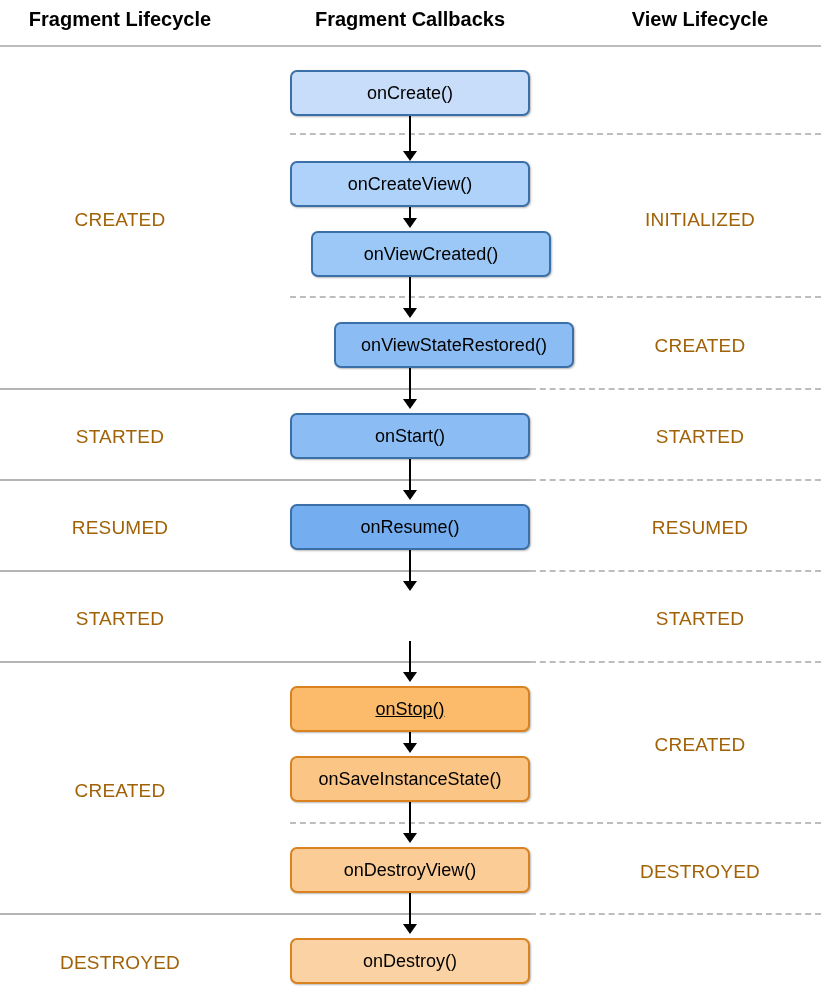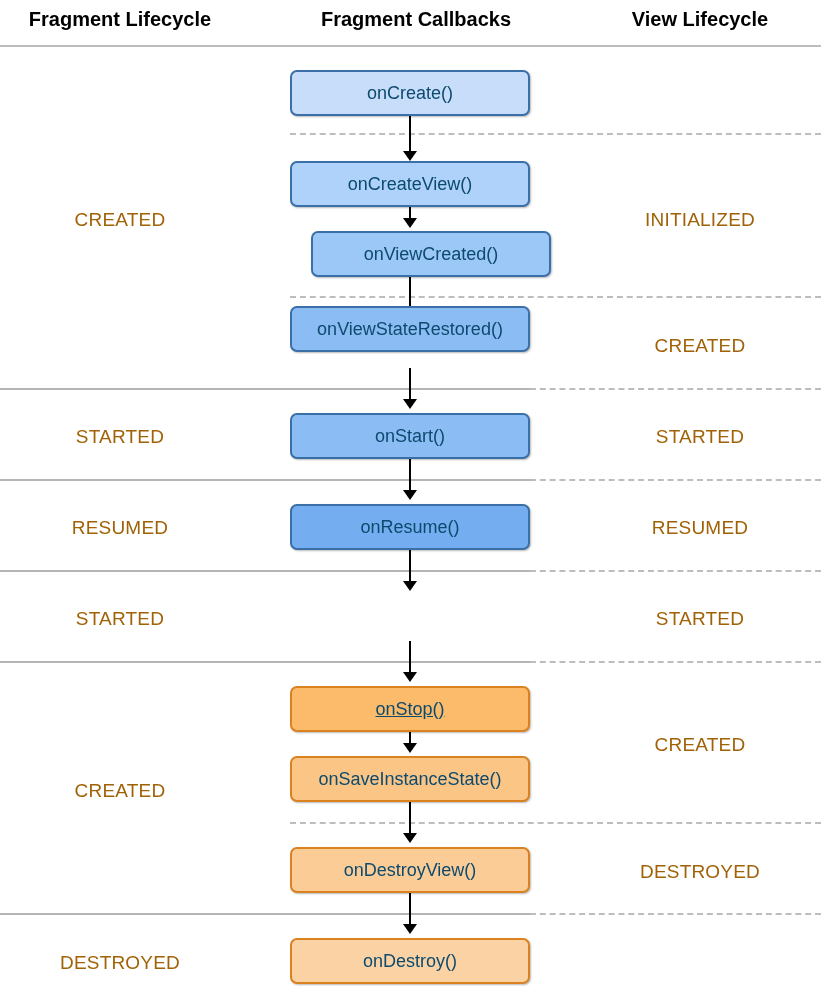--- a/index.html
+++ b/index.html
@@ -28,21 +28,21 @@
   .col-header {
     position: absolute;
     top: 8px;
     font-size: 20px;
     font-weight: bold;
     color: #000000;
     text-align: center;
     white-space: nowrap;
   }
   .ch-fragment   { left: 0px;   width: 240px; }
-  .ch-callbacks  { left: 296px; width: 240px; }
+  .ch-callbacks  { left: 290px; width: 240px; }
   .ch-view       { left: 580px; width: 240px; }
 
   .header-rule {
     position: absolute;
     left: 0; top: 45px;
     width: 821px; height: 2px;
     background: #bdbdbd;
   }
 
   
@@ -84,21 +84,21 @@
     position: absolute;
     left: 290px;
     width: 240px;
     height: 46px;
     box-sizing: border-box;
     border-radius: 7px;
     display: flex;
     align-items: center;
     justify-content: center;
     font-size: 18px;
-    color: #0c4a6e;
+    color: #000000;
     white-space: nowrap;
     box-shadow: 1px 1px 2px rgba(0,0,0,0.28);
   }
 
   
   .arrow {
     position: absolute;
     left: 409px;
     width: 2px;
     background: #000000;
@@ -185,21 +185,21 @@
   <div class="state-label state-right" style="top:335px;">CREATED</div>
   <div class="state-label state-right" style="top:426px;">STARTED</div>
   <div class="state-label state-right" style="top:517px;">RESUMED</div>
   <div class="state-label state-right" style="top:608px;">STARTED</div>
   <div class="state-label state-right" style="top:734px;">CREATED</div>
   <div class="state-label state-right" style="top:861px;">DESTROYED</div>
 
   <div class="cb-box" style="top: 70px; background: rgb(199, 221, 250); border: 2px solid rgb(59, 111, 168);">onCreate()</div>
   <div class="cb-box" style="top: 161px; background: rgb(174, 210, 250); border: 2px solid rgb(59, 111, 168);">onCreateView()</div>
   <div class="cb-box" style="top: 231px; background: rgb(156, 200, 247); border: 2px solid rgb(59, 111, 168); margin-left: 21px;">onViewCreated()</div>
-  <div class="cb-box" style="top: 306px; background: rgb(139, 189, 244); border: 2px solid rgb(59, 111, 168);">onViewStateRestored()</div>
+  <div class="cb-box" style="top: 322px; background: rgb(139, 189, 244); border: 2px solid rgb(59, 111, 168); margin-left: 44px;">onViewStateRestored()</div>
   <div class="cb-box" style="top: 413px; background: rgb(139, 189, 244); border: 2px solid rgb(59, 111, 168);">onStart()</div>
   <div class="cb-box" style="top: 504px; background: rgb(116, 174, 240); border: 2px solid rgb(59, 111, 168);">onResume()</div>
   <div class="cb-box" style="top: 686px; background: rgb(251, 187, 107); border: 2px solid rgb(217, 130, 31); text-decoration: underline;">onStop()</div>
   <div class="cb-box" style="top: 756px; background: rgb(251, 197, 134); border: 2px solid rgb(217, 130, 31);">onSaveInstanceState()</div>
   <div class="cb-box" style="top: 847px; background: rgb(251, 204, 150); border: 2px solid rgb(217, 130, 31);">onDestroyView()</div>
   <div class="cb-box" style="top: 938px; background: rgb(251, 210, 164); border: 2px solid rgb(217, 130, 31);">onDestroy()</div>
 
 </div>
 
 </body></html>

